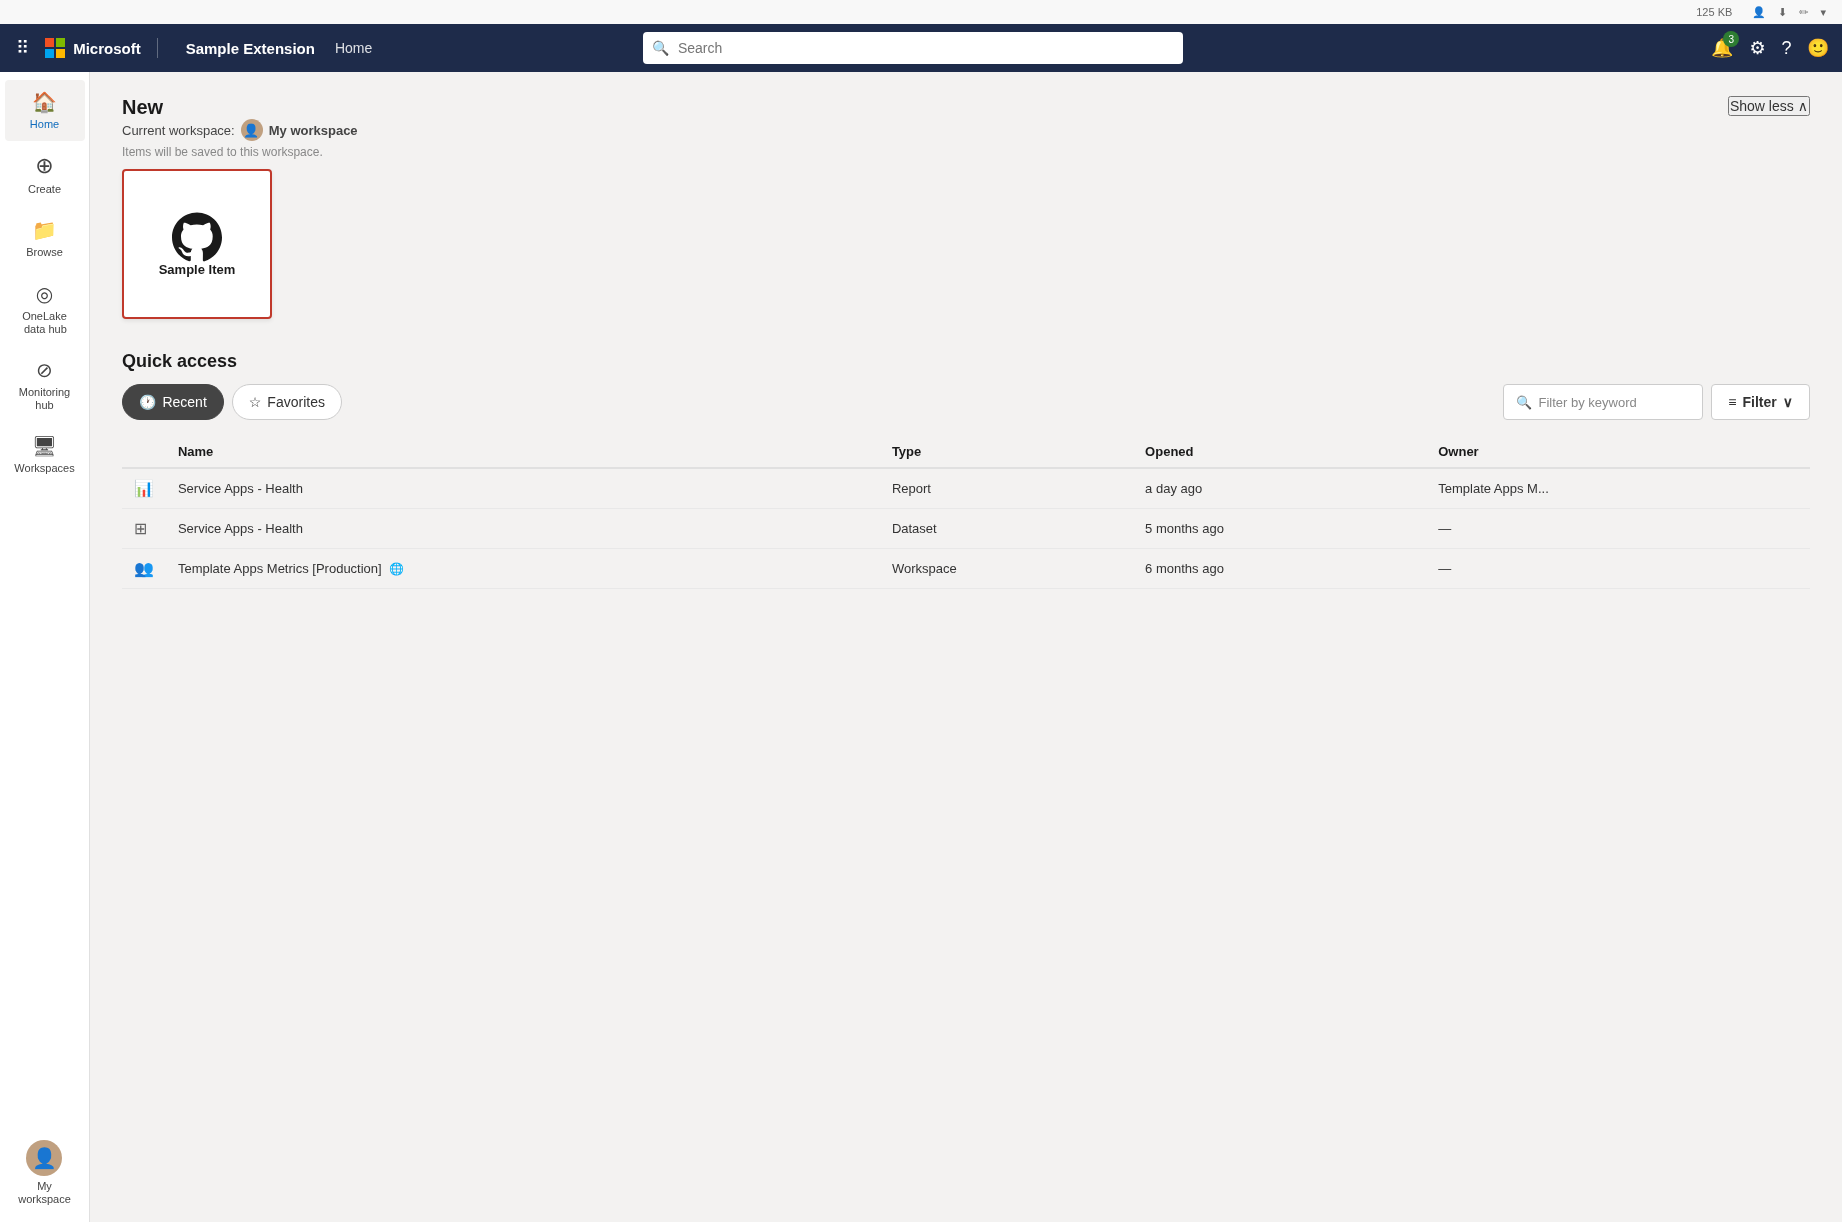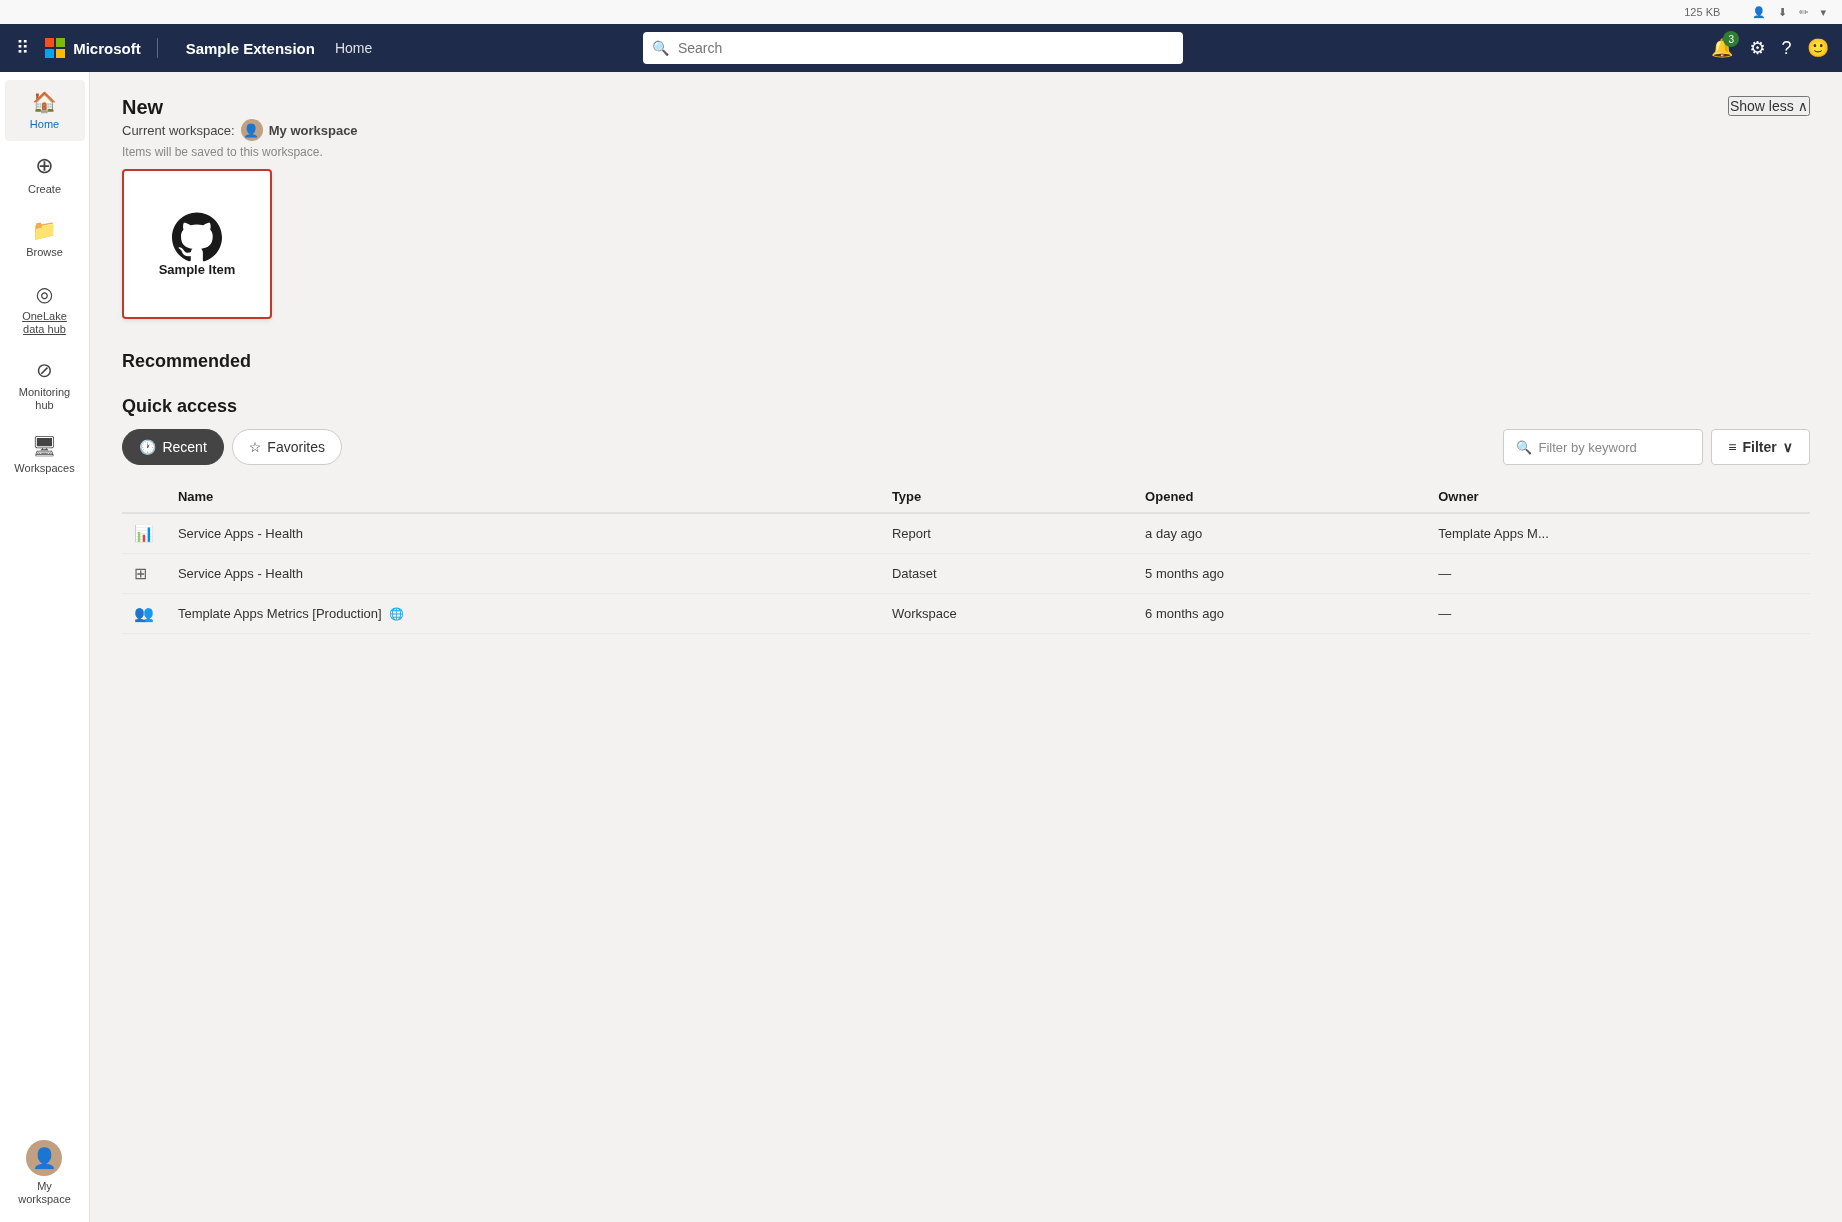--- a/index.html
+++ b/index.html
@@ -65,21 +65,21 @@
     
     .file-size-bar {
       position: fixed;
       top: 0; left: 0; right: 0;
       height: 24px;
       background: #f8f8f8;
       display: flex;
       align-items: center;
       justify-content: flex-end;
       padding: 0 16px;
-      gap: 32px;
+      gap: 20px;
       font-size: 11px;
       color: #666;
       z-index: 200;
     }
     .file-size-bar-icons { display: flex; gap: 12px; }
 
     
     .sidebar {
       position: fixed;
       left: 0; top: 48px; bottom: 0;
@@ -297,21 +297,21 @@
   <div class="sidebar-item">
     <span class="sidebar-item-icon" style="font-size:22px;font-weight:300;">⊕</span>
     <span class="sidebar-item-label">Create</span>
   </div>
   <div class="sidebar-item">
     <span class="sidebar-item-icon">📁</span>
     <span class="sidebar-item-label">Browse</span>
   </div>
   <div class="sidebar-item">
     <span class="sidebar-item-icon" style="font-size:20px;">◎</span>
-    <span class="sidebar-item-label" style="text-align:center;text-decoration:underline;">OneLake<br>data hub</span>
+    <span class="sidebar-item-label" style="text-align:right;">OneLake<br>data hub</span>
   </div>
   <div class="sidebar-item">
     <span class="sidebar-item-icon">⊘</span>
     <span class="sidebar-item-label" style="text-align:center;">Monitoring<br>hub</span>
   </div>
   <div class="sidebar-item">
     <span class="sidebar-item-icon">🖥</span>
     <span class="sidebar-item-label">Workspaces</span>
   </div>
   <div class="sidebar-bottom">
@@ -347,23 +347,20 @@
       <div class="item-card">
 
         <svg class="github-icon" viewBox="0 0 98 96" xmlns="http://www.w3.org/2000/svg">
           <path fill-rule="evenodd" clip-rule="evenodd" d="M49 0C21.9 0 0 22 0 49c0 21.6 14 40 33.5 46.5 2.5.4 3.4-1 3.4-2.3 0-1.1 0-4.2-.1-8.2-13.7 3-16.6-6.6-16.6-6.6-2.2-5.7-5.5-7.2-5.5-7.2-4.5-3 .3-3 .3-3 5 .4 7.6 5.1 7.6 5.1 4.4 7.6 11.6 5.4 14.4 4.1.4-3.2 1.7-5.4 3.1-6.6-11-1.2-22.5-5.5-22.5-24.4 0-5.4 1.9-9.8 5-13.2-.5-1.2-2.2-6.3.5-13 0 0 4.1-1.3 13.4 5 3.9-1.1 8-1.6 12.2-1.6 4.1 0 8.3.5 12.2 1.6 9.3-6.3 13.4-5 13.4-5 2.7 6.8 1 11.8.5 13 3.2 3.4 5 7.8 5 13.2 0 18.9-11.5 23.1-22.5 24.4 1.8 1.5 3.3 4.5 3.3 9.1 0 6.6-.1 11.9-.1 13.5 0 1.3.9 2.8 3.4 2.3C84 89 98 70.6 98 49 98 22 76.1 0 49 0z" fill="#1a1a1a"></path>
         </svg>
         <span class="item-card-label">Sample Item</span>
       </div>
     </div>
   </div>
 
-  <div style="margin-bottom: 24px;">
-    <div class="recommended-title">Recommended</div>
-  </div>
 
   <div>
     <div class="quick-access-title">Quick access</div>
     <div class="quick-access-controls">
       <div class="tab-group">
         <button class="tab-btn active">
           <span>🕐</span>
           <span>Recent</span>
         </button>
         <button class="tab-btn">

